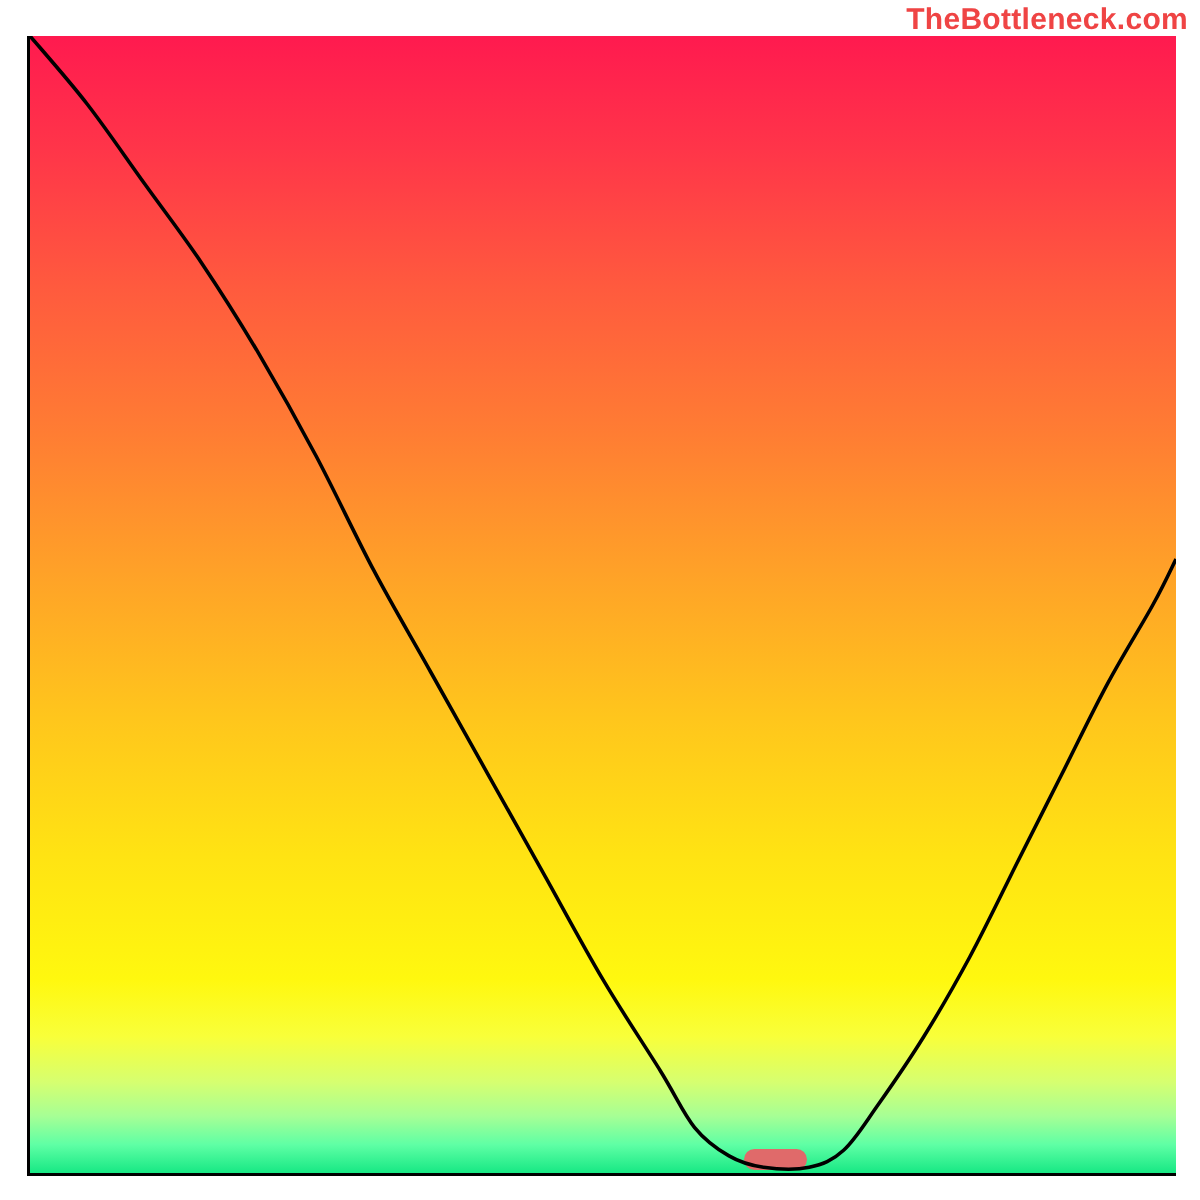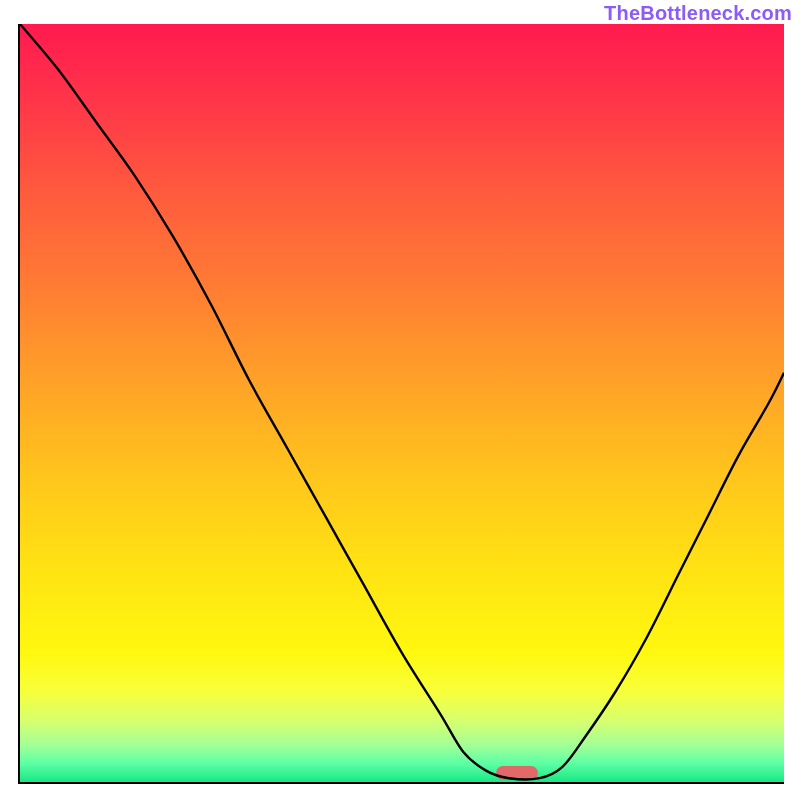--- a/index.html
+++ b/index.html
@@ -15,21 +15,21 @@
     width: 800px;
     height: 800px;
   }
   .watermark {
     position: absolute;
     top: 2px;
     right: 8px;
     font-family: Arial, Helvetica, sans-serif;
     font-size: 20px;
     font-weight: 600;
-    color: #8b5cf6;
+    color: #ef4444;
     letter-spacing: 0.2px;
     z-index: 5;
   }
   .plot {
     position: absolute;
     left: 18px;
     top: 24px;
     width: 764px;
     height: 758px;
     border-left: 2px solid #000;

